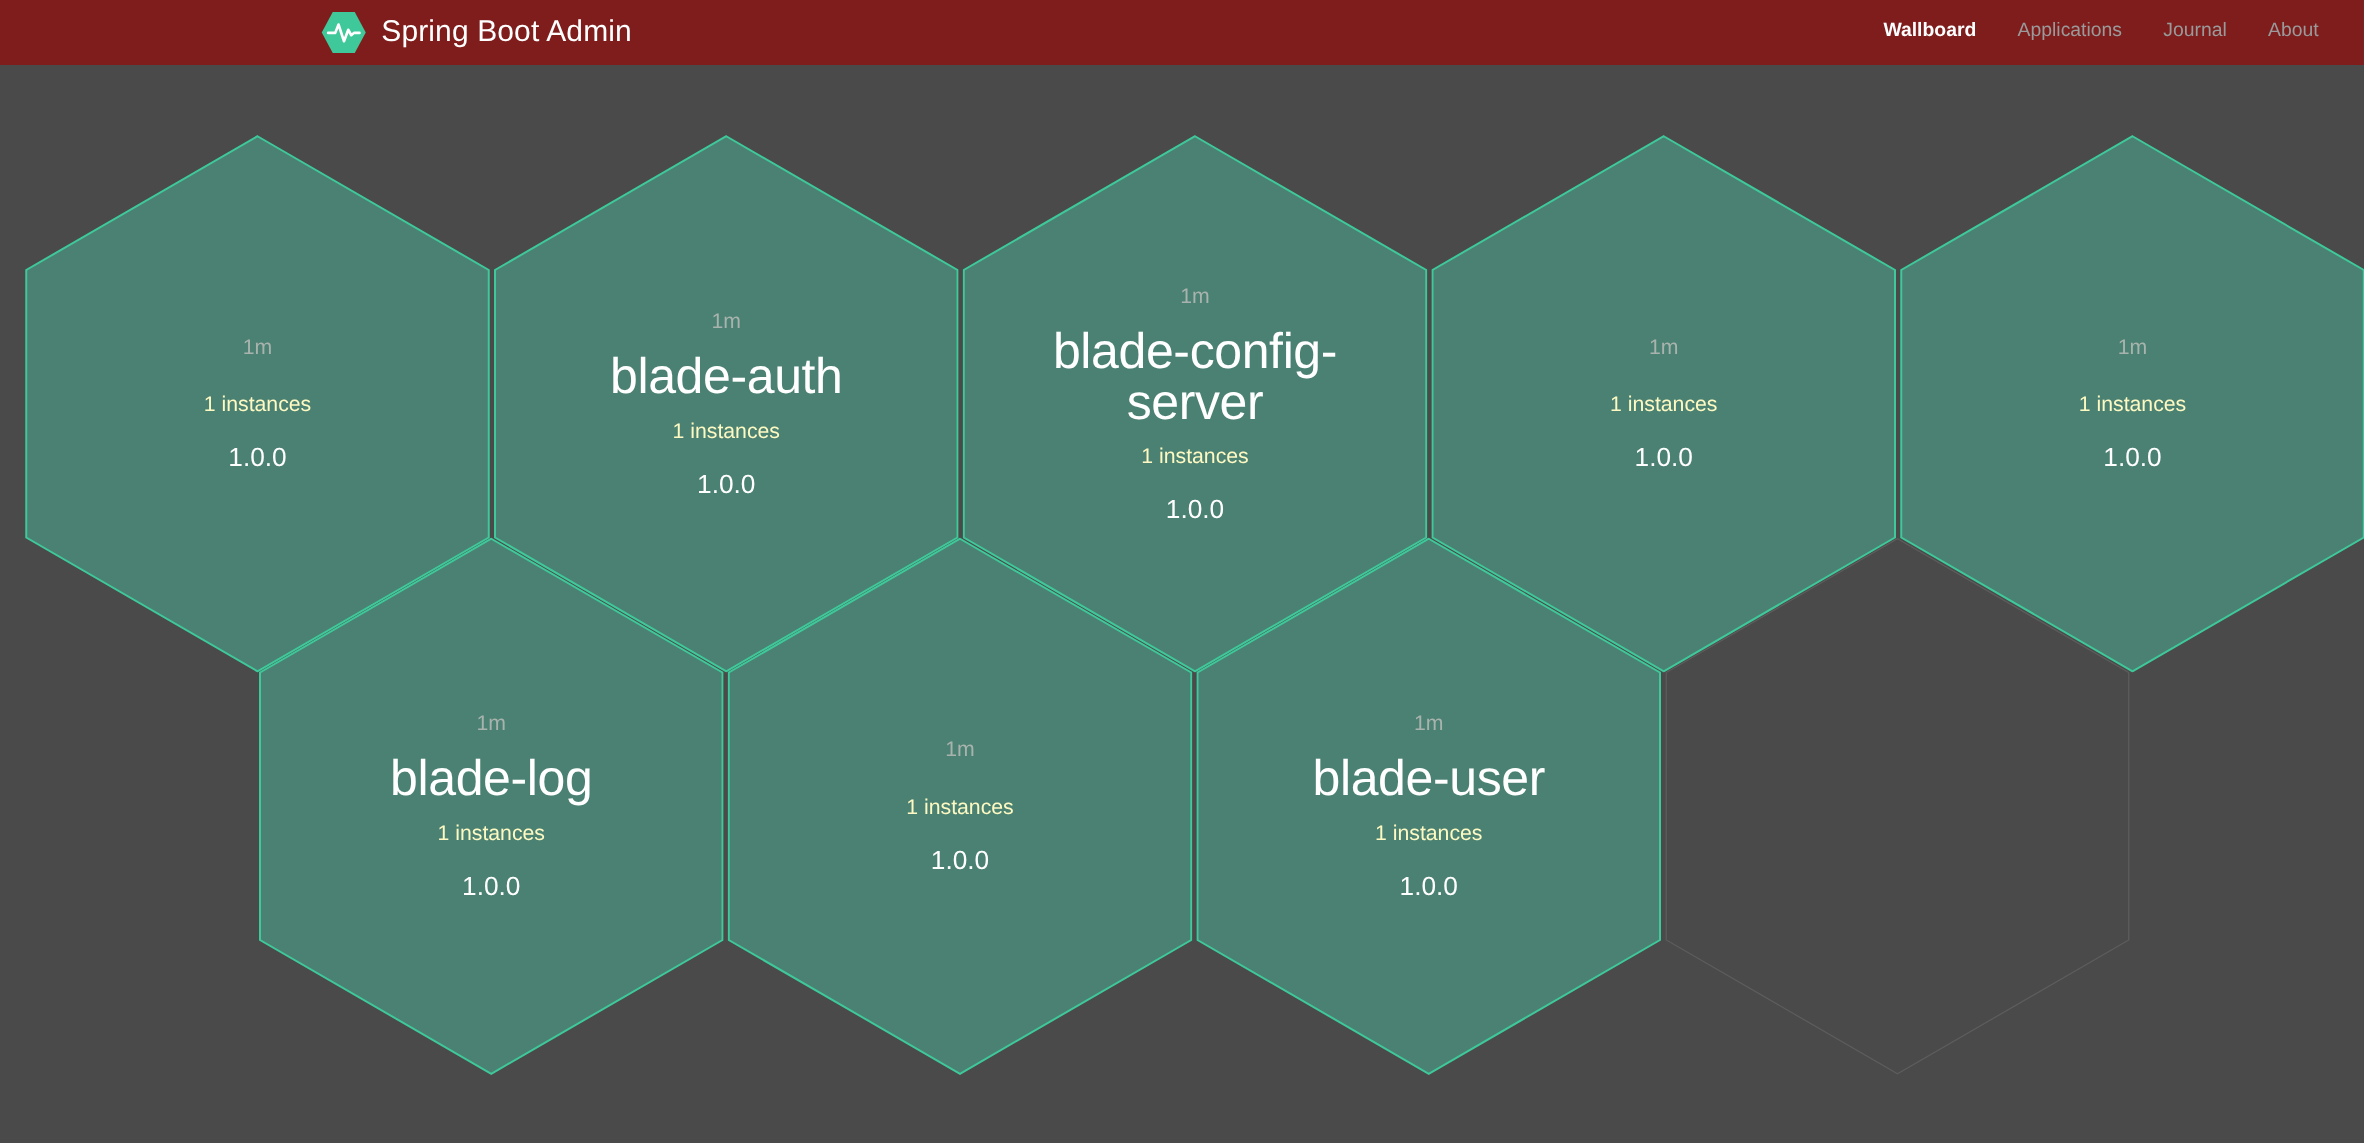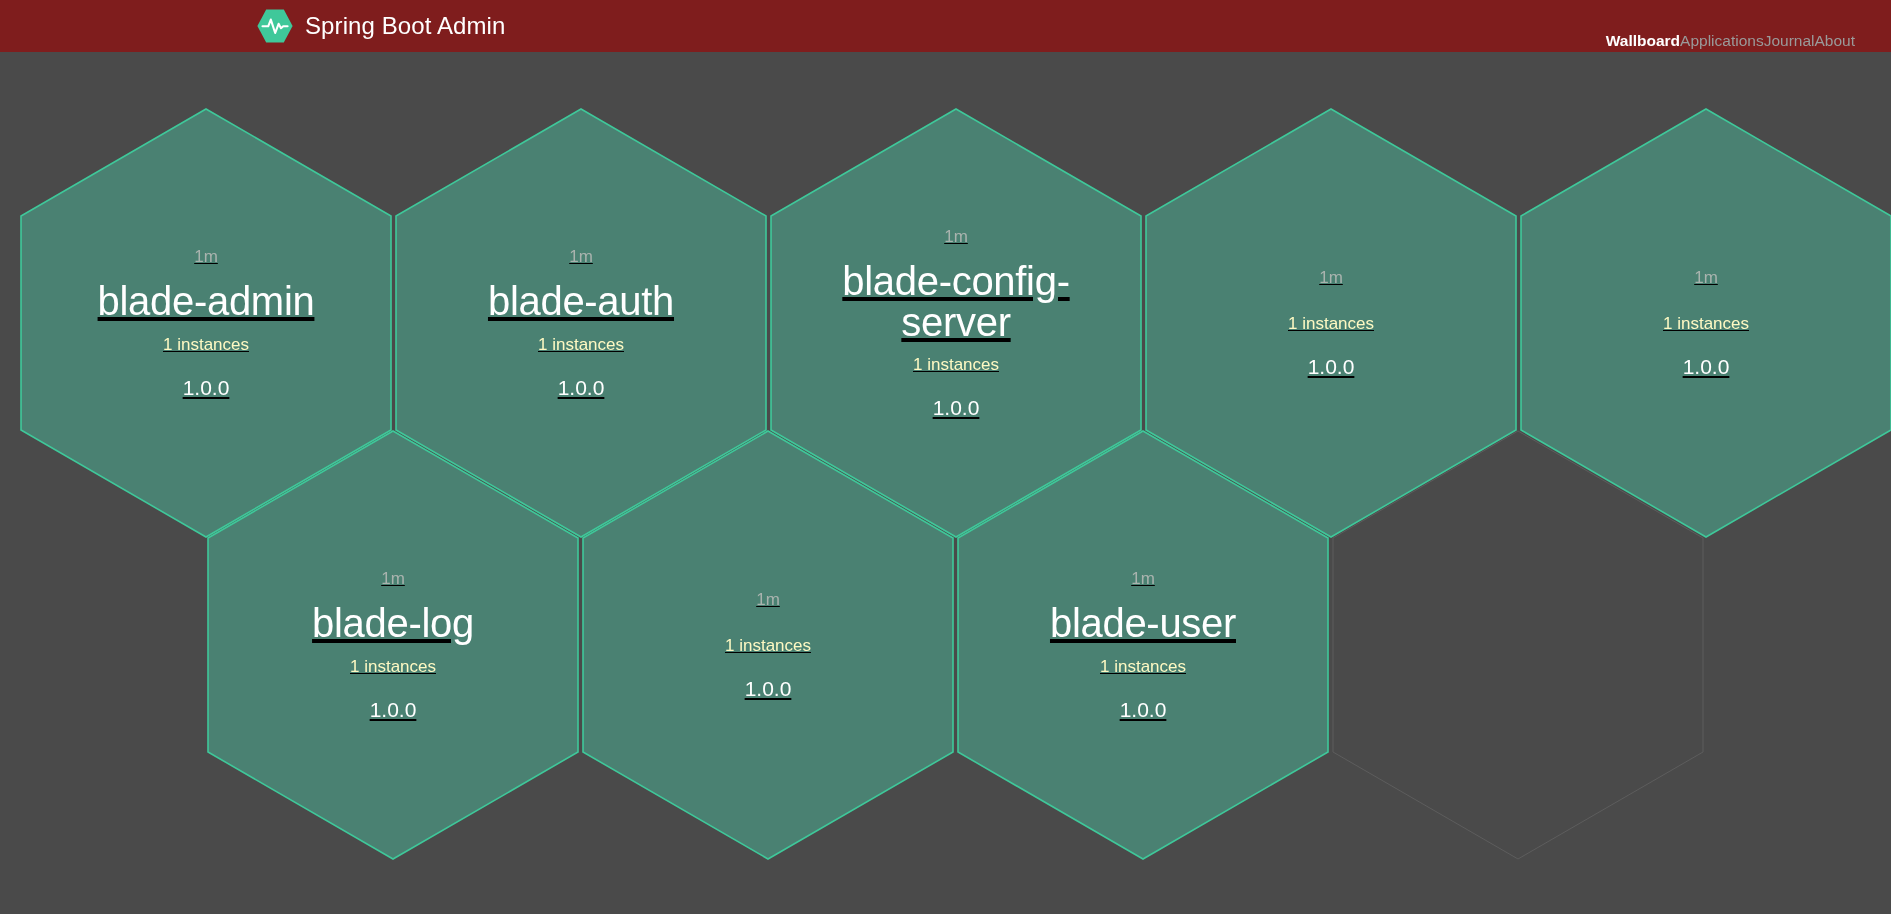--- a/index.html
+++ b/index.html
@@ -21,21 +21,21 @@
     display:flex; align-items:center; gap:11px;
     position:absolute; left:256px; top:0; height:52px;
   }
   .brand-logo { width:38px; height:38px; display:block; }
   .brand-title {
     color:#ffffff; font-size:24px; font-weight:400;
     letter-spacing:.1px; white-space:nowrap;
   }
   .nav-links {
     position:absolute; right:36px; top:0; height:50px;
-    display:flex; align-items:flex-end; 
+    display:flex; align-items:center; gap:33px;
   }
   .nav-link {
     font-size:15.5px; color:#9a9a9a; text-decoration:none;
     white-space:nowrap; cursor:pointer;
   }
   .nav-link.active { color:#ffffff; font-weight:700; }
 
   
   .wallboard {
     position:absolute; top:52px; left:0;
@@ -45,21 +45,20 @@
     position:absolute;
     width:372px; height:430px;
     cursor:pointer;
   }
   .hex svg { position:absolute; inset:0; width:100%; height:100%; display:block; }
   .hex-body {
     position:absolute; left:0; right:0; top:0; bottom:0;
     display:flex; flex-direction:column; align-items:center; justify-content:center;
     text-align:center; padding:0 46px;
     pointer-events:none;
-    text-decoration:underline;
   }
   .hex-status {
     font-size:17px; color:#a9b3ae; line-height:1;
     margin-bottom:16px;
   }
   .hex-name {
     font-size:40px; color:#ffffff; font-weight:400;
     line-height:1.03; letter-spacing:-.3px;
     word-break:break-word; max-width:100%;
   }
@@ -97,21 +96,20 @@
 
 </div>
 
 <div class="wallboard">
     <div class="hex" style="left: 20px; top: 56px;">
       <svg viewBox="0 0 372 430" preserveAspectRatio="none">
         <polygon points="186,1 371,108 371,322 186,429 1,322 1,108" fill="#4a8172" stroke="#3fc89a" stroke-width="1.6"></polygon>
       </svg>
       <div class="hex-body">
         <div class="hex-status">1m</div>
-        <div class="hex-name">blade-admin</div>
         <div class="hex-instances">1 instances</div>
         <div class="hex-version">1.0.0</div>
       </div>
     </div>
     <div class="hex" style="left: 395px; top: 56px;">
       <svg viewBox="0 0 372 430" preserveAspectRatio="none">
         <polygon points="186,1 371,108 371,322 186,429 1,322 1,108" fill="#4a8172" stroke="#3fc89a" stroke-width="1.6"></polygon>
       </svg>
       <div class="hex-body">
         <div class="hex-status">1m</div>

